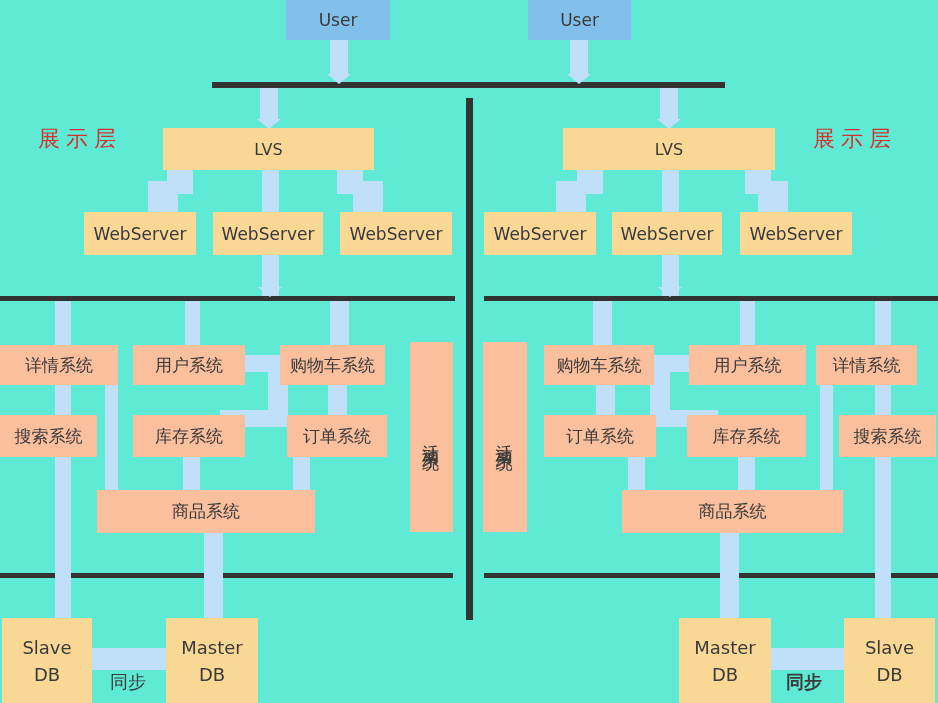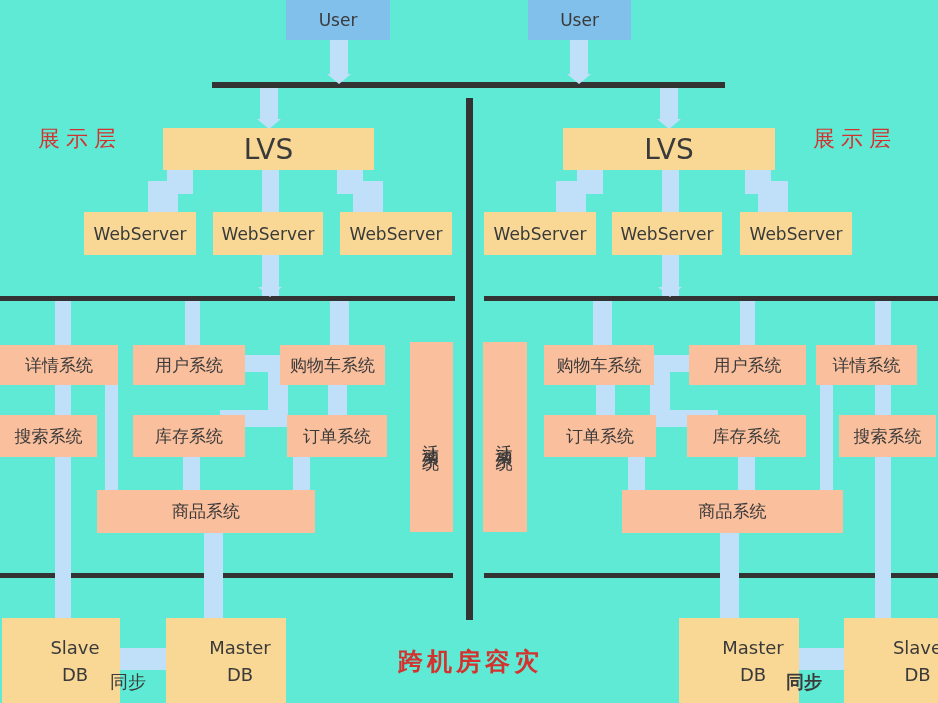--- a/index.html
+++ b/index.html
@@ -6,22 +6,22 @@
   body{font-family:"DejaVu Sans","Liberation Sans",sans-serif;}
   .stage{position:relative;width:938px;height:703px;background:#5eead4;overflow:hidden;}
   .abs{position:absolute;}
   .bar{background:#333333;}
   .conn{background:#BFE0F8;}
   .node{display:flex;align-items:center;justify-content:center;
         color:#3a3a3a;font-size:17px;text-align:center;z-index:2;}
   .blue{background:#82C0EC;}
   .orange{background:#F9D795;}
   .salmon{background:#FABF9D;}
-  .lvs{font-size:28px;}
-  .db{white-space:pre-line;line-height:1.5;font-size:18px;padding-left:28px;}
+  .lvs{font-size:16px;}
+  .db{white-space:pre-line;line-height:1.5;font-size:18px;}
   .vert{writing-mode:vertical-rl;letter-spacing:3px;font-size:17px;}
   .red-label{color:#D3322F;font-weight:normal;font-size:22px;letter-spacing:6px;z-index:3;}
   .red-caption{color:#D3322F;font-weight:bold;font-size:25px;letter-spacing:4px;z-index:3;}
   .sync{color:#3a3a3a;font-size:18px;z-index:3;}
   .sync-b{font-weight:bold;}
   .tipdown{width:0;height:0;border-left:12px solid transparent;
            border-right:12px solid transparent;border-top:10px solid #BFE0F8;z-index:1;}
   .conn{z-index:1;}
   .behind{z-index:0;}
 </style>
@@ -118,15 +118,14 @@
   <div class="abs node salmon" style="left:622px;top:490px;width:221px;height:43px">商品系统</div>
   <div class="abs node salmon vert" style="left:483px;top:342px;width:44px;height:190px">活动系统</div>
   <div class="abs node orange db" style="left:679px;top:618px;width:92px;height:85px">Master
 DB</div>
   <div class="abs node orange db" style="left:844px;top:618px;width:91px;height:85px">Slave
 DB</div>
   <div class="abs sync sync-b" style="left:786px;top:670px">同步</div>
 
   <div class="abs red-label" style="left:38px;top:124px">展示层</div>
   <div class="abs red-label" style="left:813px;top:124px">展示层</div>
-  <div class="abs red-caption" style="left:398px;top:645px">跨机房容灾</div>
 
 </div>
 
 </body></html>

